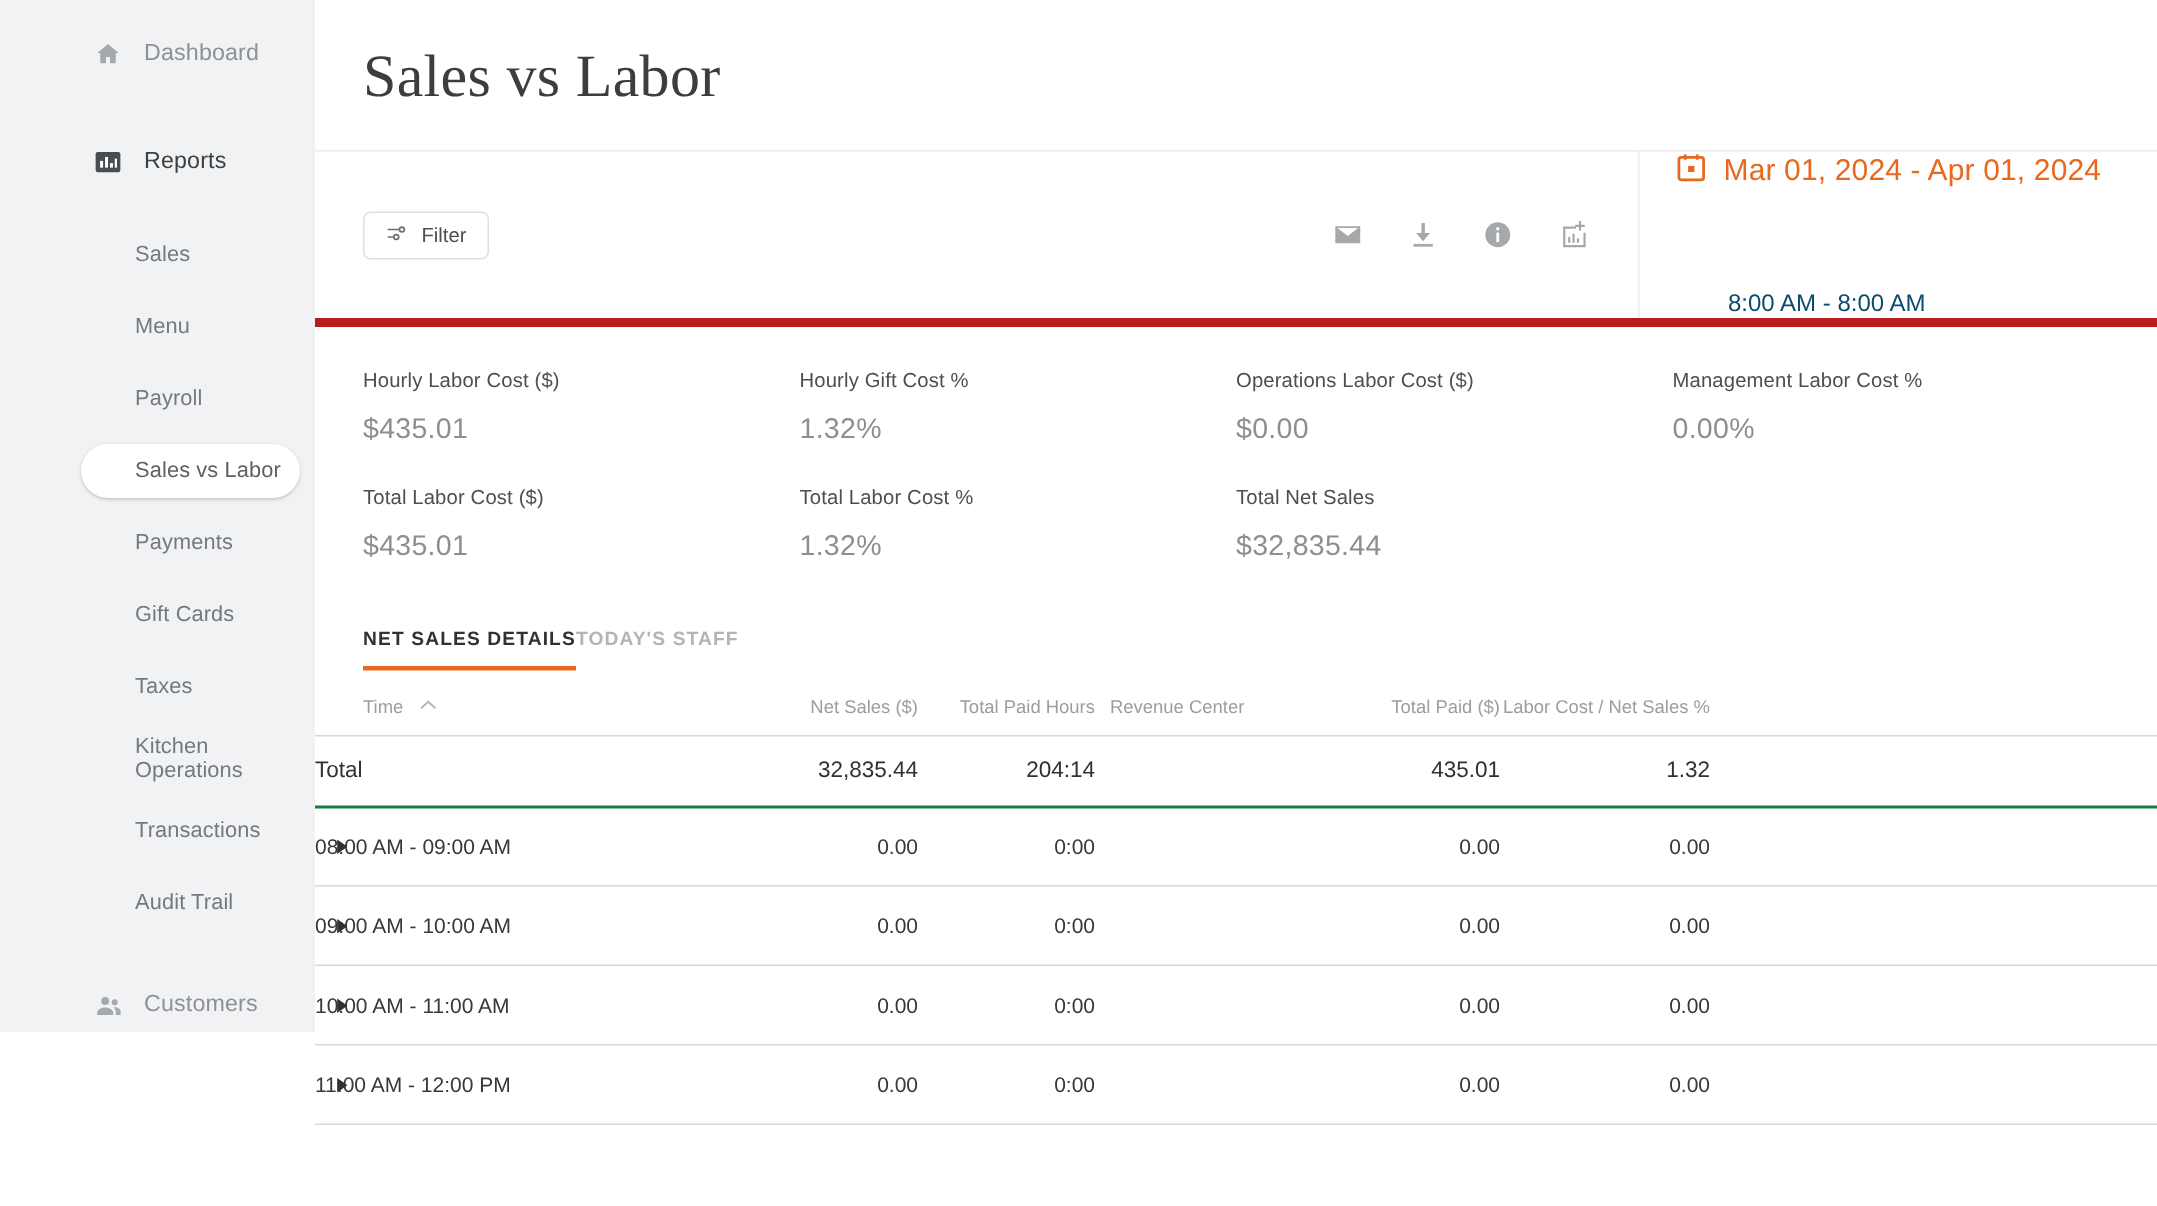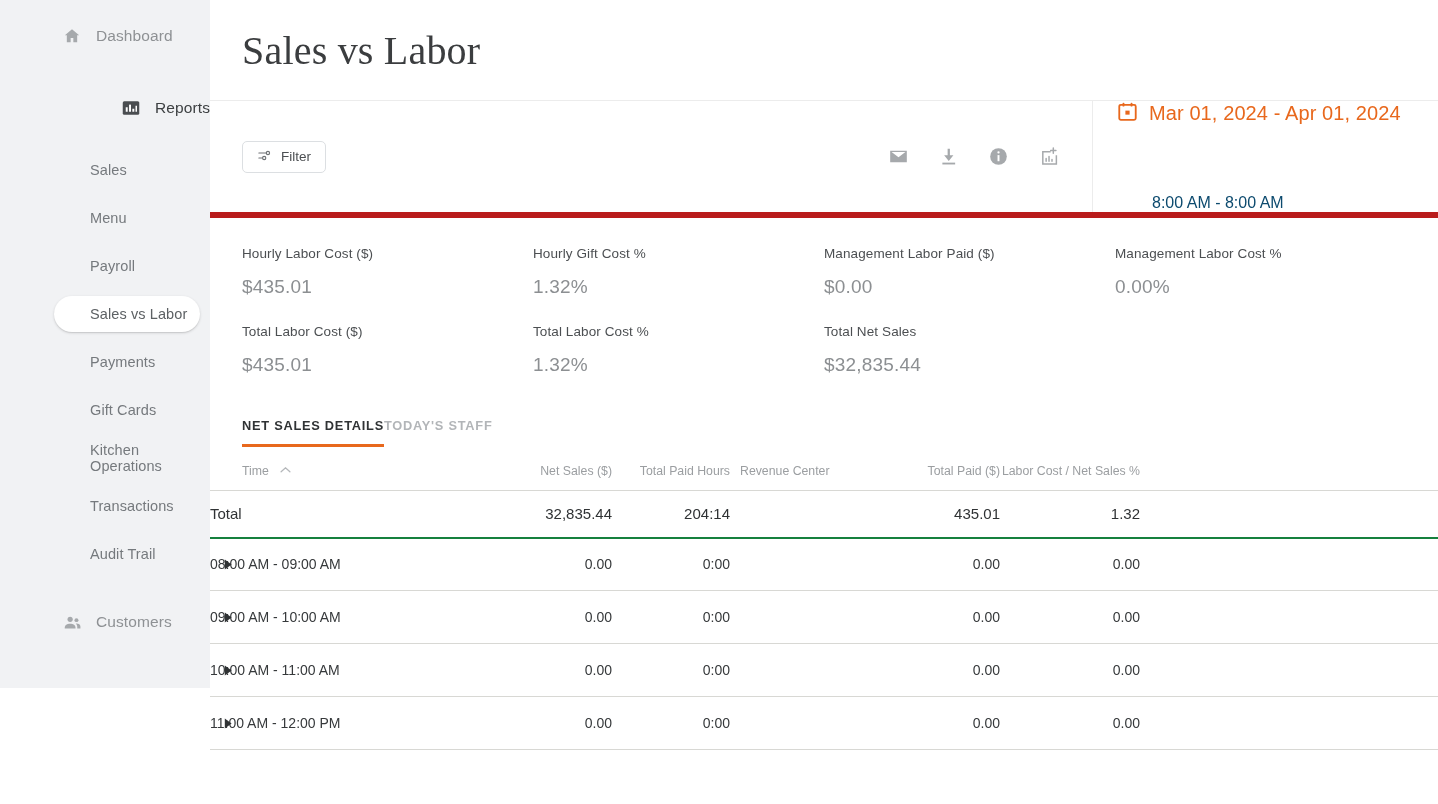--- a/index.html
+++ b/index.html
@@ -18,21 +18,21 @@
     position: relative;
     overflow: hidden;
     padding-left: 44px;
   }
   .nav-top { padding-top: 20px; }
   .nav-group {
     display: flex; align-items: center;
     height: 32px; padding-left: 18px; margin-bottom: 40px;
     cursor: pointer;
   }
-  .nav-group.tight { margin-bottom: 28px; justify-content: flex-end; }
+  .nav-group.tight { margin-bottom: 28px; }
   .nav-group .g-icon {
     width: 20px; height: 20px; margin-right: 14px;
     display: flex; align-items: center; justify-content: center;
     flex: 0 0 20px;
   }
   .nav-group .g-label {
     font-size: 15.5px; color: #8e9194; letter-spacing: .1px;
   }
   .nav-group.active-group .g-label { color: #3d4042; }
 
@@ -202,20 +202,23 @@
           <div class="nav-sub selected">
             <span>Sales vs Labor</span>
           </div>
           <div class="nav-sub">
             <span>Payments</span>
           </div>
           <div class="nav-sub">
             <span>Gift Cards</span>
           </div>
           <div class="nav-sub">
+            <span>Taxes</span>
+          </div>
+          <div class="nav-sub">
             <span>Kitchen Operations</span>
           </div>
           <div class="nav-sub">
             <span>Transactions</span>
           </div>
           <div class="nav-sub">
             <span>Audit Trail</span>
           </div>
         </div>
 
@@ -322,21 +325,21 @@
       <div class="kpi-grid" id="kpi-row-1">
           <div class="kpi-cell">
             <div class="kpi-label">Hourly Labor Cost ($)</div>
             <div class="kpi-value">$435.01</div>
           </div>
           <div class="kpi-cell">
             <div class="kpi-label">Hourly Gift Cost %</div>
             <div class="kpi-value">1.32%</div>
           </div>
           <div class="kpi-cell">
-            <div class="kpi-label">Management Labor Paid ($)</div>
+            <div class="kpi-label">Operations Labor Cost ($)</div>
             <div class="kpi-value">$0.00</div>
           </div>
           <div class="kpi-cell">
             <div class="kpi-label">Management Labor Cost %</div>
             <div class="kpi-value">0.00%</div>
           </div>
         </div>
       <div class="kpi-grid kpi-row2" id="kpi-row-2">
           <div class="kpi-cell">
             <div class="kpi-label">Total Labor Cost ($)</div>

